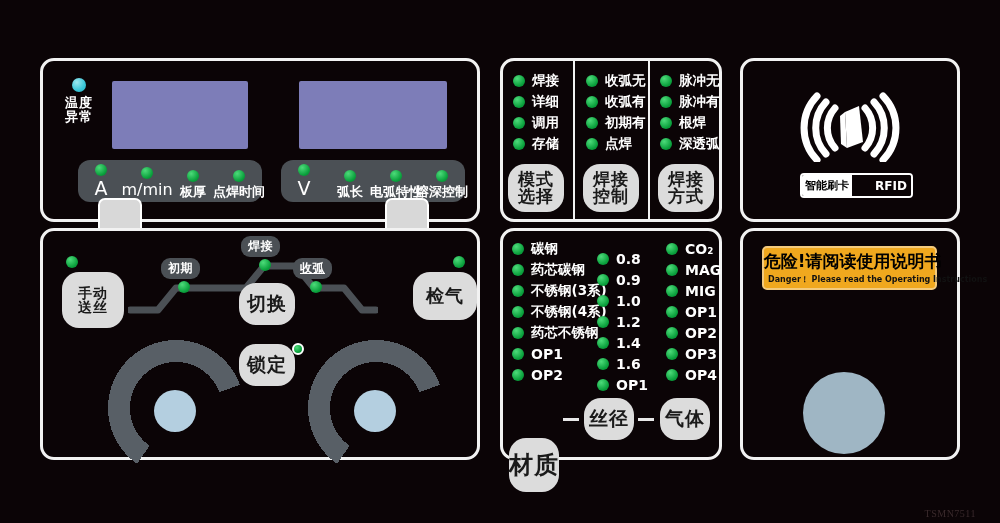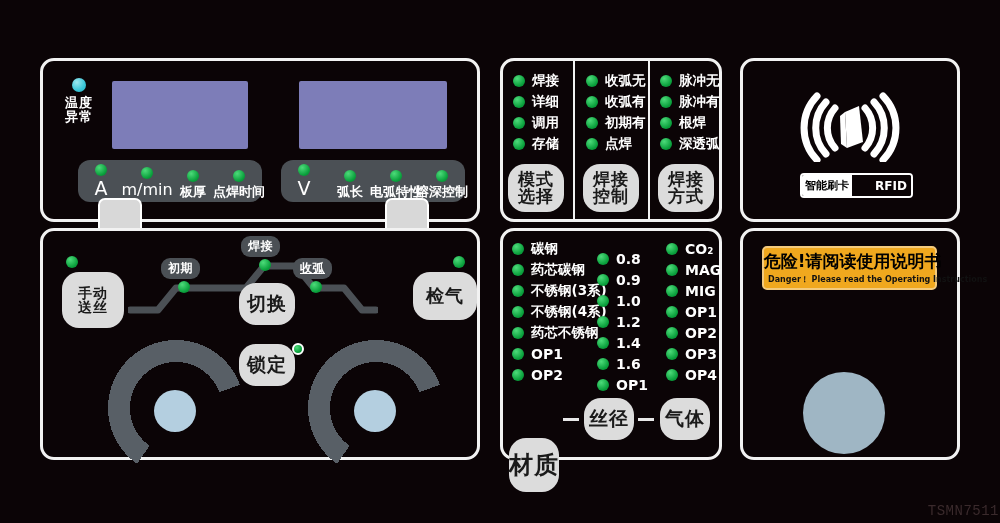--- a/index.html
+++ b/index.html
@@ -151,23 +151,23 @@
     position: absolute; left: 0; right: 0; top: 290px;
     color: #fff; font-size: 19px; font-weight: bold; text-align: center; letter-spacing: 3px;
   }
   #power-knob {
     position: absolute; left: 803px; top: 372px;
     width: 82px; height: 82px; border-radius: 50%;
     background: #9fb6c4;
   }
 
   #watermark {
-    position: absolute; right: 1px; bottom: 4px;
-    color: #3a2a2c; font-size: 14px; letter-spacing: 0.5px;
-    font-family: Liberation Mono, monospace;
+    position: absolute; right: 24px; bottom: 4px;
+    color: #3a2a2c; font-size: 10px; letter-spacing: 0.5px;
+    font-family: Liberation Serif, serif;
   }
 </style>
 </head>
 <body>
 
 <div id="panel">
 
   <div class="frame" style="left:40px; top:58px; width:440px; height:164px;">
   </div>
 

